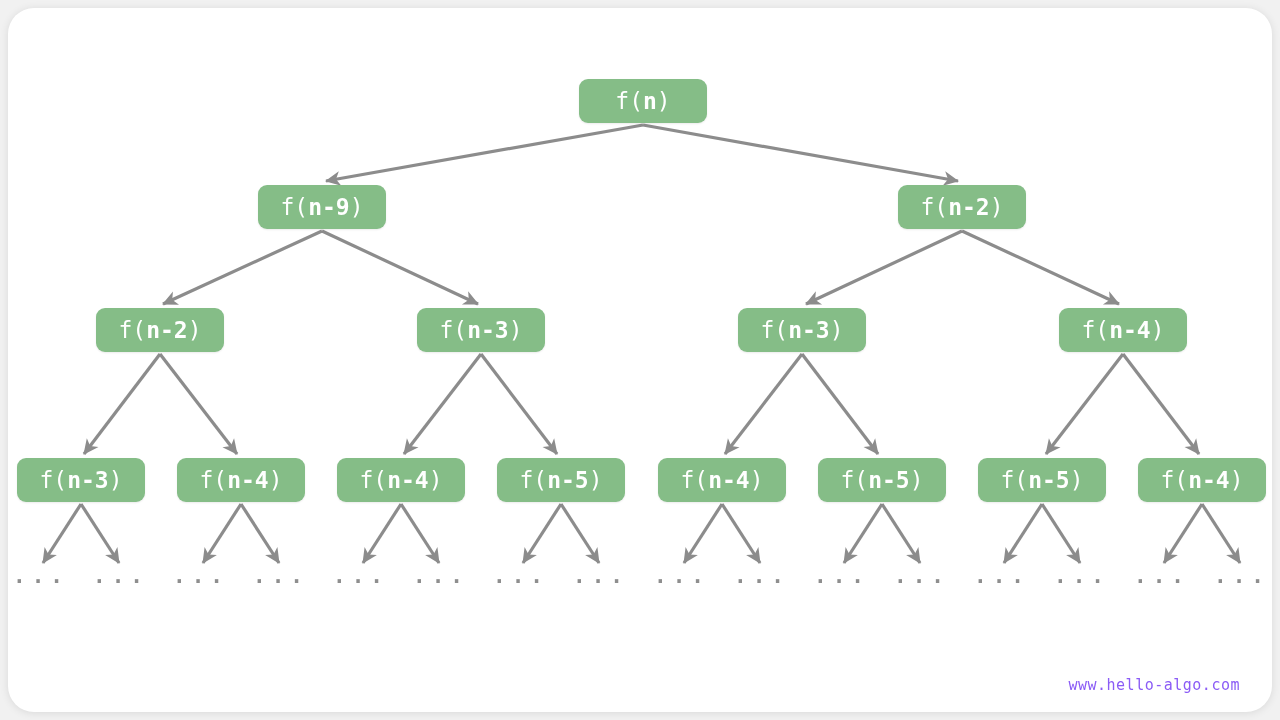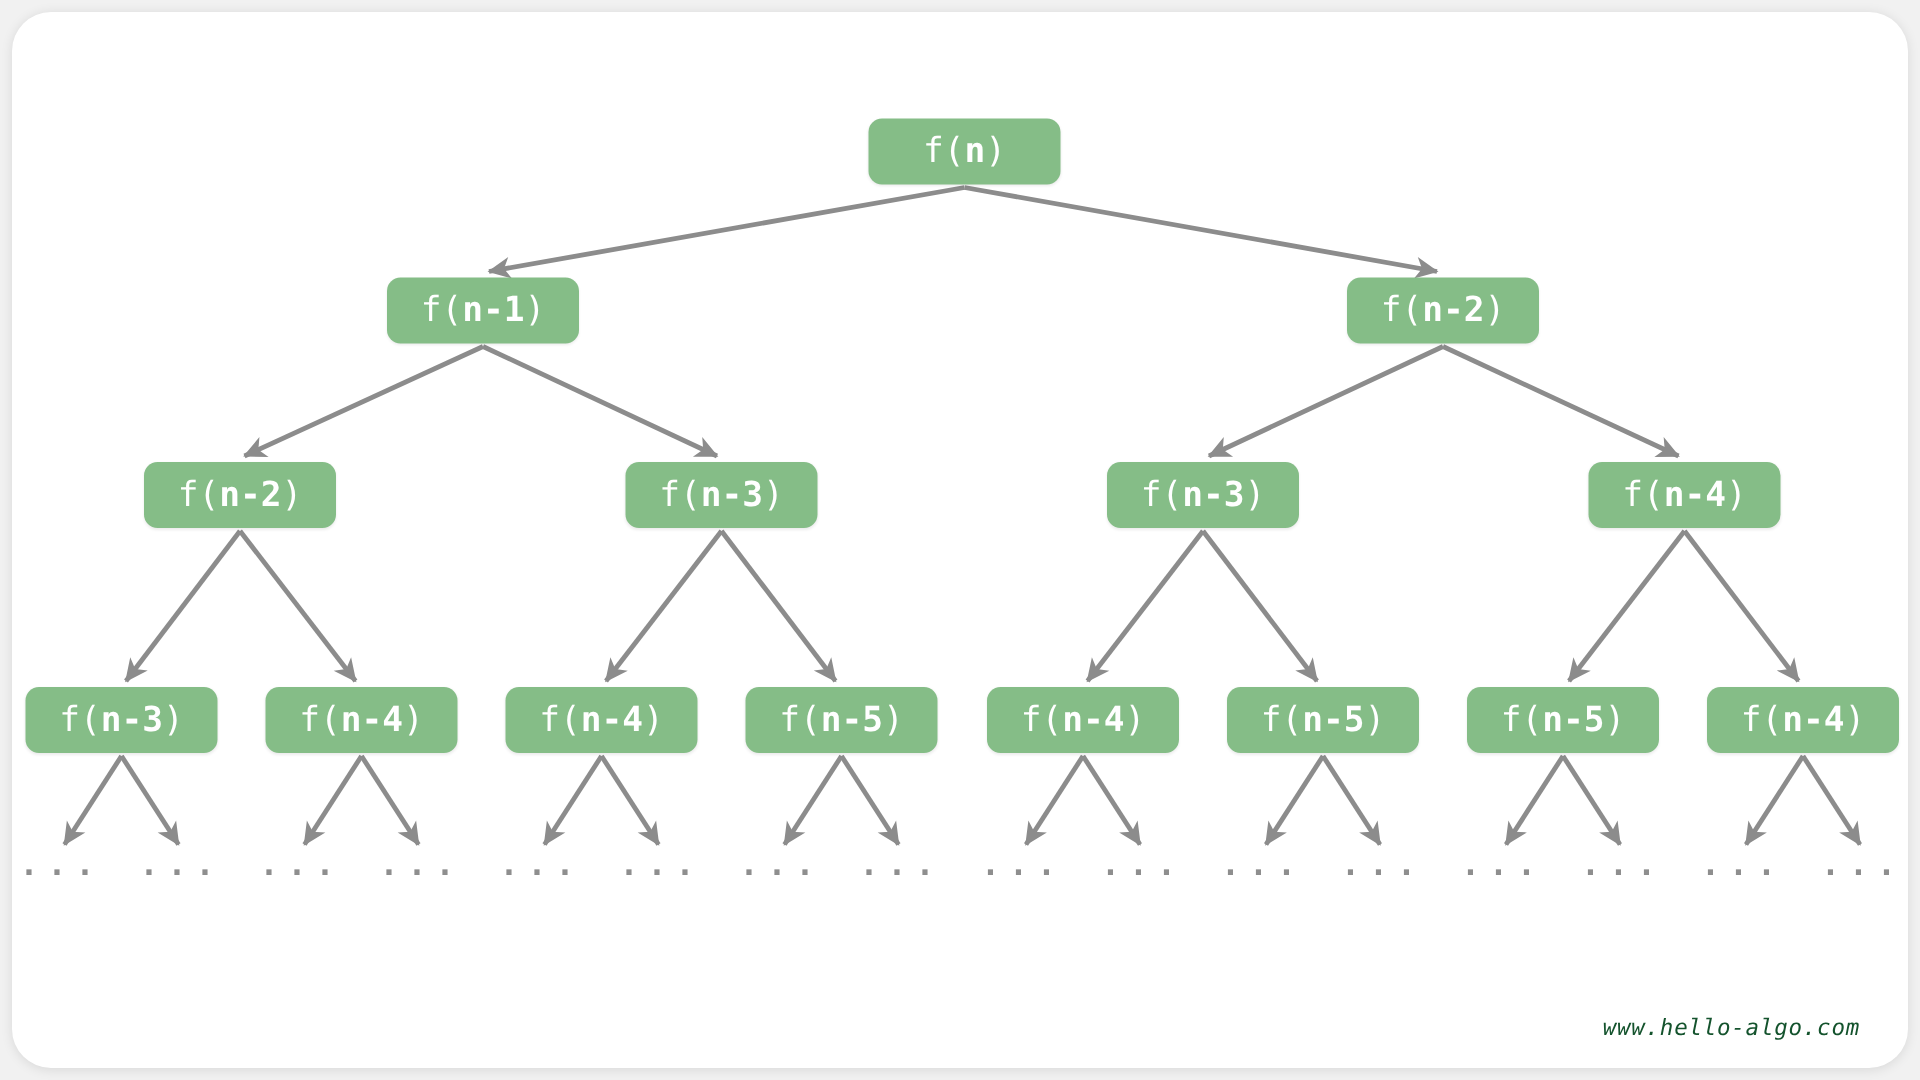--- a/index.html
+++ b/index.html
@@ -58,23 +58,22 @@
     font-size: 21px;
     font-weight: bold;
     letter-spacing: 6px;
     line-height: 1;
   }
   .watermark {
     position: absolute;
     top: 676px;
     right: 40px;
     font-size: 15px;
-    color: #14532d;
+    color: #8b5cf6;
     letter-spacing: 0.5px;
-    font-style: italic;
   }
 </style>
 </head>
 <body>
 
 <div class="stage">
 
   <div class="card"></div>
 
   <svg class="edges" viewBox="0 0 1280 720" xmlns="http://www.w3.org/2000/svg">
@@ -122,21 +121,21 @@
   </svg>
 
   <div class="node" style="left:579px;top:79px">
     <span>f(</span>
       <span class="arg">n</span>
       <span>)</span>
   </div>
 
   <div class="node" style="left:258px;top:185px">
     <span>f(</span>
-      <span class="arg">n-1</span>
+      <span class="arg">n-9</span>
       <span>)</span>
   </div>
   <div class="node" style="left:898px;top:185px">
     <span>f(</span>
       <span class="arg">n-2</span>
       <span>)</span>
   </div>
 
   <div class="node" style="left:96px;top:308px">
     <span>f(</span>

